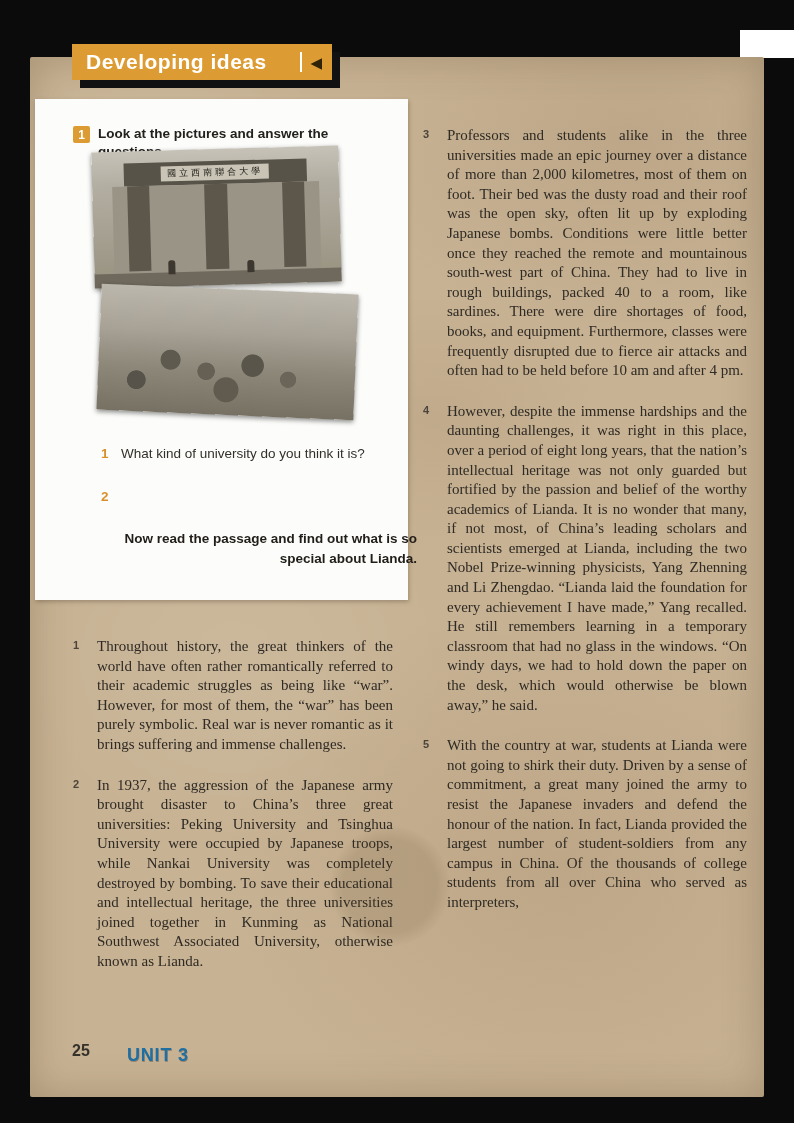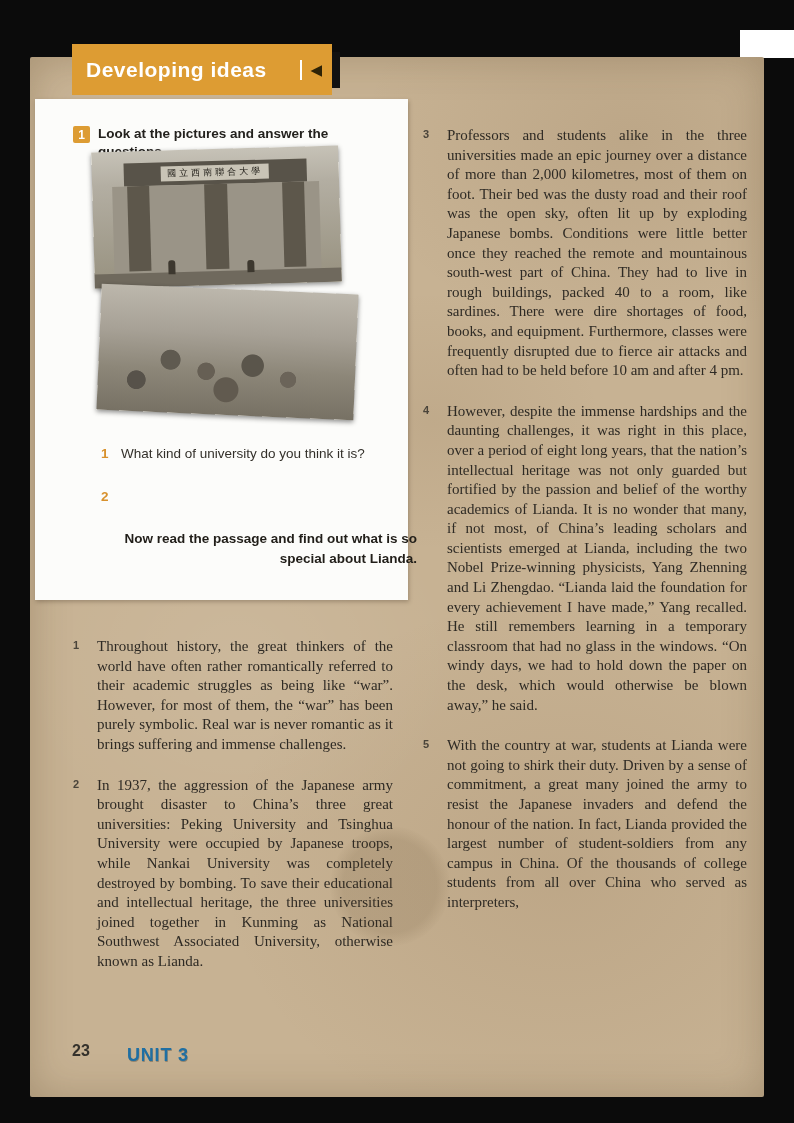--- a/index.html
+++ b/index.html
@@ -18,21 +18,21 @@
       radial-gradient(ellipse 340px 300px at 28% 58%, rgba(255,255,255,0.08), transparent 65%),
       radial-gradient(ellipse 260px 200px at 55% 35%, rgba(104,74,40,0.08), transparent 65%),
       #c7b293;
     border-radius:2px;
     box-shadow: inset 0 0 40px rgba(70,50,25,0.25);
   }
 
   
   .banner-shadow { position:absolute; left:80px; top:52px; width:260px; height:36px; background:#111; }
   .banner {
-    position:absolute; left:72px; top:44px; width:260px; height:51px;
+    position:absolute; left:72px; top:44px; width:260px; height:36px;
     background:#dd9c33; display:flex; align-items:center; padding:0 10px 0 14px;
   }
   .banner-title { color:#ffffff; font-size:21px; font-weight:bold; letter-spacing:0.5px; flex:1; }
   .banner-divider { width:2px; height:20px; background:#ffffff; margin-right:8px; }
   .banner-arrow { color:#2e2306; font-size:15px; line-height:1; }
 
   
   .panel {
     position:absolute; left:35px; top:99px; width:373px; height:501px;
     background:#fcfcfa; box-shadow:1px 2px 4px rgba(40,25,10,0.25);
@@ -168,16 +168,16 @@
       <div class="para-text">However, despite the immense hardships and the daunting challenges, it was right in this place, over a period of eight long years, that the nation’s intellectual heritage was not only guarded but fortified by the passion and belief of the worthy academics of Lianda. It is no wonder that many, if not most, of China’s leading scholars and scientists emerged at Lianda, including the two Nobel Prize-winning physicists, Yang Zhenning and Li Zhengdao. “Lianda laid the foundation for every achievement I have made,” Yang recalled. He still remembers learning in a temporary classroom that had no glass in the windows. “On windy days, we had to hold down the paper on the desk, which would otherwise be blown away,” he said.</div>
     </div>
     <div class="para">
       <span class="para-num">5</span>
       <div class="para-text">With the country at war, students at Lianda were not going to shirk their duty. Driven by a sense of commitment, a great many joined the army to resist the Japanese invaders and defend the honour of the nation. In fact, Lianda provided the largest number of student-soldiers from any campus in China. Of the thousands of college students from all over China who served as interpreters,</div>
     </div>
   </div>
 
   <div class="watermark"></div>
 
-  <span class="footer-page">23</span>
+  <span class="footer-page">25</span>
   <span class="footer-unit">UNIT 3</span>
 
 </div>
 
 </body></html>

